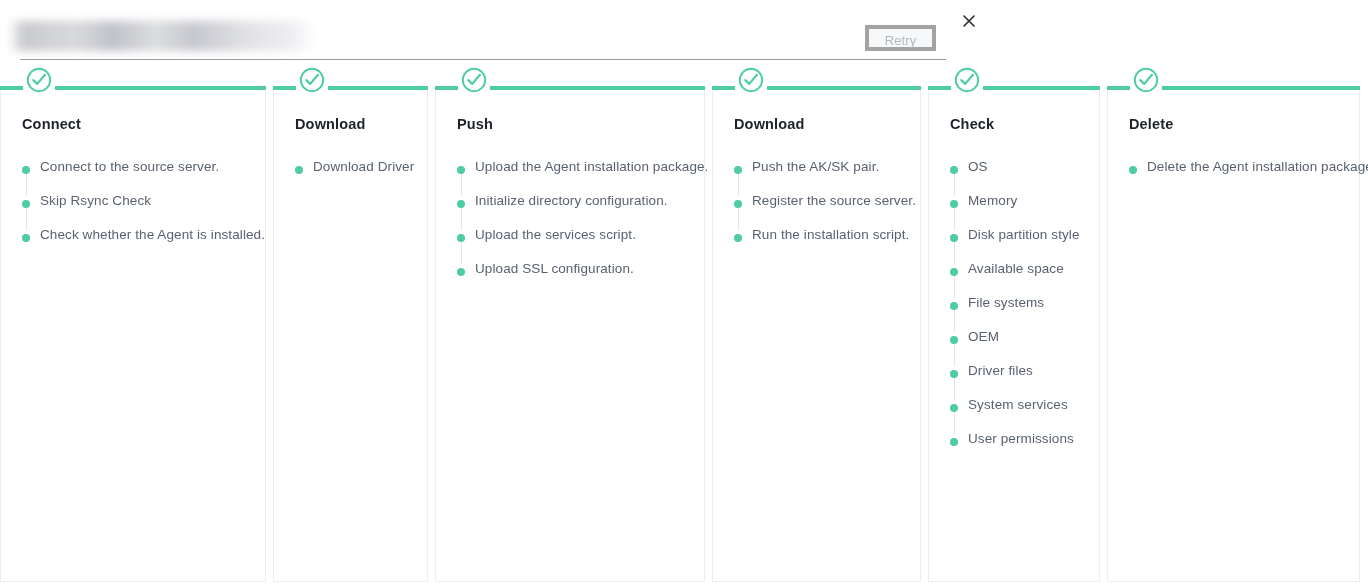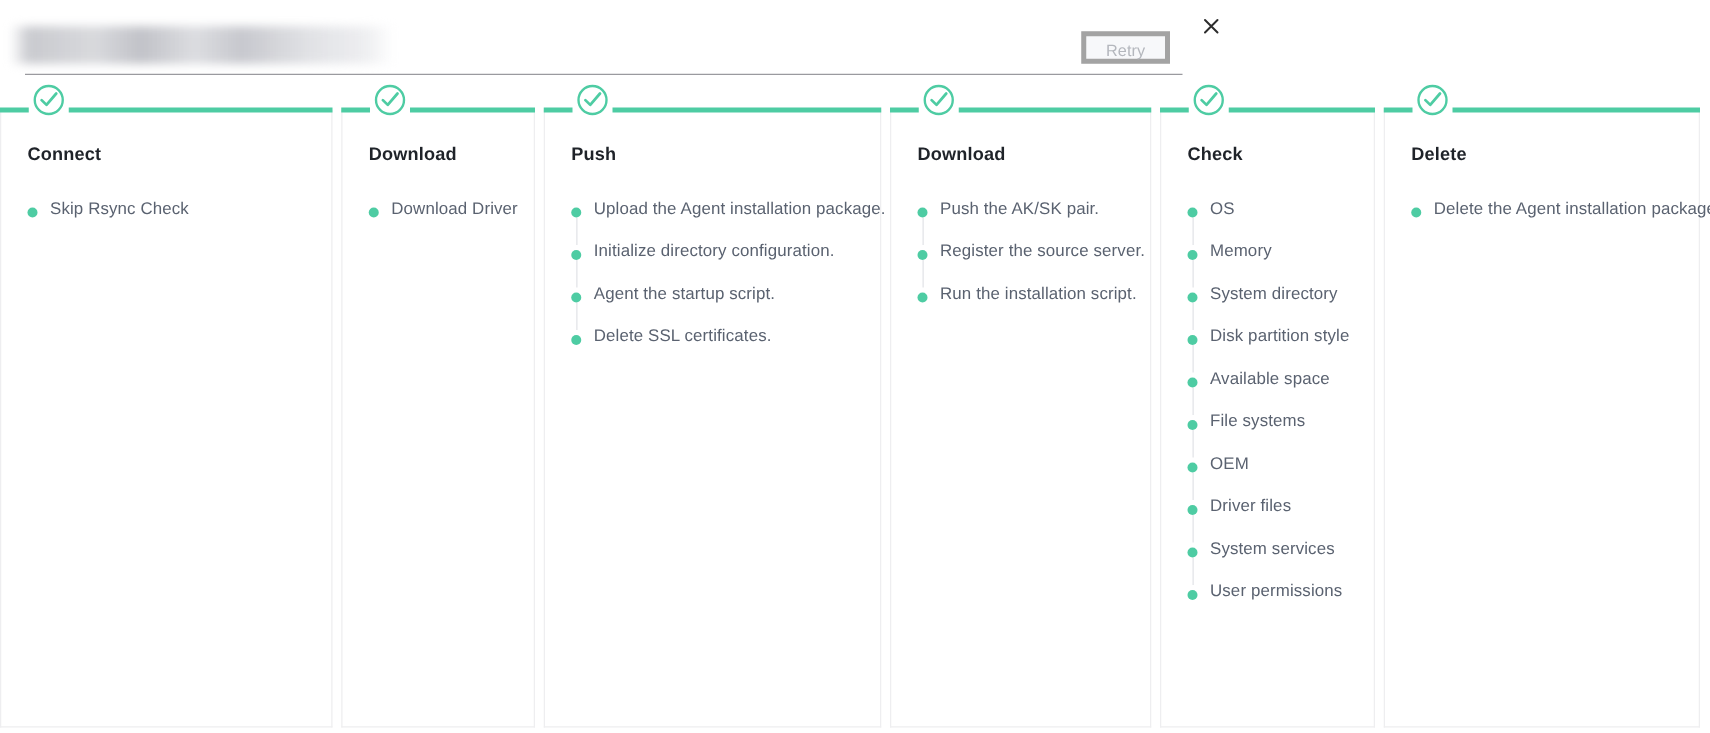--- a/index.html
+++ b/index.html
@@ -169,22 +169,31 @@
             <circle cx="13" cy="13" r="11.2" fill="#ffffff" stroke="#4ecca3" stroke-width="1.9"></circle>
             <path d="M7.3 13.1 L11.2 16.9 L19 7.8" fill="none" stroke="#4ecca3" stroke-width="2.2" stroke-linecap="round" stroke-linejoin="round"></path>
           </svg>
         </div>
         <div class="col-body">
           <div class="col-title">Connect</div>
           <div class="items">
             <div class="item">
               <span class="dot" style="background: rgb(78, 204, 163);"></span>
               <span class="connector"></span>
+              <span class="label">Connect to the source server.</span>
+            </div>
+            <div class="item">
+              <span class="dot" style="background: rgb(78, 204, 163);"></span>
+              <span class="connector"></span>
               <span class="label">Skip Rsync Check</span>
             </div>
+            <div class="item">
+              <span class="dot" style="background: rgb(78, 204, 163);"></span>
+              <span class="label">Check whether the Agent is installed.</span>
+            </div>
           </div>
         </div>
       </div>
       <div class="column" style="width: 155px;">
         <div class="card"></div>
         <div class="track">
           <div class="bar left" style="width: 23px; background: rgb(78, 204, 163);"></div>
           <div class="bar right" style="width: 100px; background: rgb(78, 204, 163);"></div>
         </div>
         <div class="node" style="left: 26px;">
@@ -224,25 +233,25 @@
               <span class="label">Upload the Agent installation package.</span>
             </div>
             <div class="item">
               <span class="dot" style="background: rgb(78, 204, 163);"></span>
               <span class="connector"></span>
               <span class="label">Initialize directory configuration.</span>
             </div>
             <div class="item">
               <span class="dot" style="background: rgb(78, 204, 163);"></span>
               <span class="connector"></span>
-              <span class="label">Agent the startup script.</span>
-            </div>
-            <div class="item">
-              <span class="dot" style="background: rgb(78, 204, 163);"></span>
-              <span class="label">Delete SSL certificates.</span>
+              <span class="label">Upload the services script.</span>
+            </div>
+            <div class="item">
+              <span class="dot" style="background: rgb(78, 204, 163);"></span>
+              <span class="label">Upload SSL configuration.</span>
             </div>
           </div>
         </div>
       </div>
       <div class="column" style="width: 209px;">
         <div class="card"></div>
         <div class="track">
           <div class="bar left" style="width: 23px; background: rgb(78, 204, 163);"></div>
           <div class="bar right" style="width: 154px; background: rgb(78, 204, 163);"></div>
         </div>
@@ -293,25 +302,20 @@
               <span class="label">OS</span>
             </div>
             <div class="item">
               <span class="dot" style="background: rgb(78, 204, 163);"></span>
               <span class="connector"></span>
               <span class="label">Memory</span>
             </div>
             <div class="item">
               <span class="dot" style="background: rgb(78, 204, 163);"></span>
               <span class="connector"></span>
-              <span class="label">System directory</span>
-            </div>
-            <div class="item">
-              <span class="dot" style="background: rgb(78, 204, 163);"></span>
-              <span class="connector"></span>
               <span class="label">Disk partition style</span>
             </div>
             <div class="item">
               <span class="dot" style="background: rgb(78, 204, 163);"></span>
               <span class="connector"></span>
               <span class="label">Available space</span>
             </div>
             <div class="item">
               <span class="dot" style="background: rgb(78, 204, 163);"></span>
               <span class="connector"></span>

